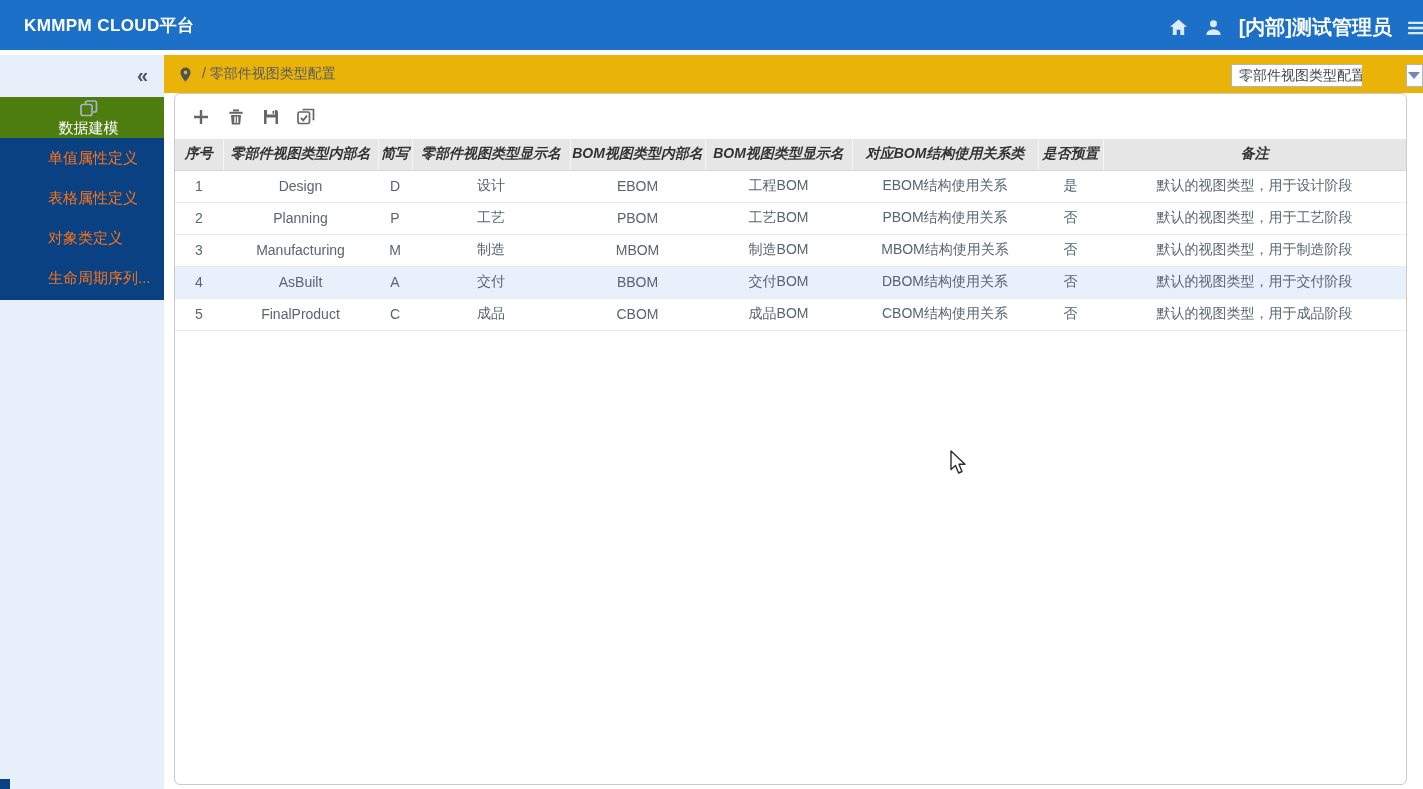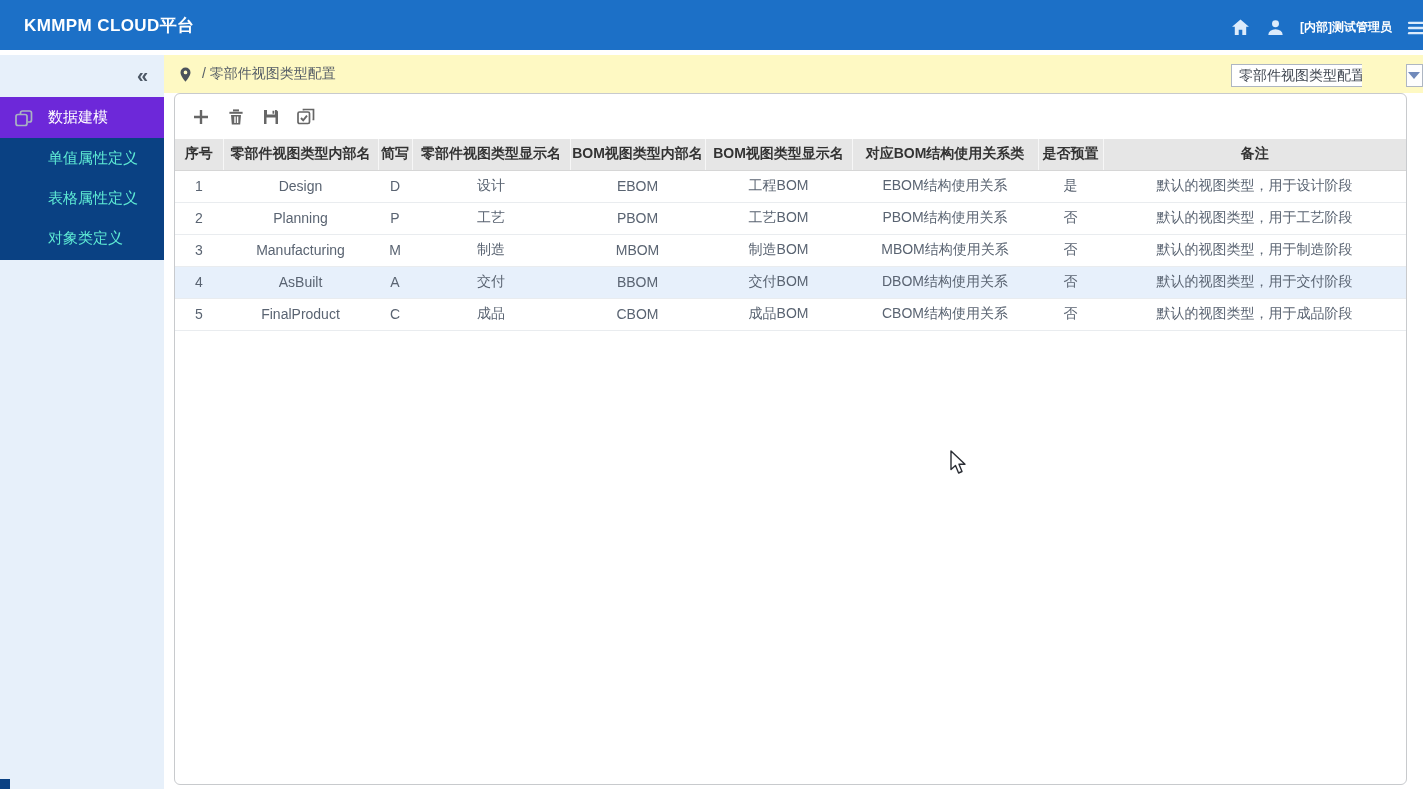--- a/index.html
+++ b/index.html
@@ -6,36 +6,36 @@
   html,body{ width:1423px; height:789px; overflow:hidden; background:#fff;
     font-family:"Liberation Sans","DejaVu Sans",sans-serif; }
 
   
   .app-header{ position:absolute; left:0; top:0; width:1423px; height:50px;
     background:#1c70c7; display:flex; align-items:center; }
   .logo{ color:#fff; font-size:17px; font-weight:bold; margin-left:24px; letter-spacing:.4px; }
   .hdr-right{ position:absolute; right:-4px; top:0; height:55px; display:flex;
     align-items:center; gap:15px; }
   .hdr-ico{ width:20px; height:20px; display:flex; align-items:center; justify-content:center; cursor:pointer; }
-  .user-name{ color:#fff; font-size:12px; font-weight:bold; white-space:nowrap; }
+  .user-name{ color:#fff; font-size:20px; font-weight:bold; white-space:nowrap; }
 
   
   .sidebar{ position:absolute; left:0; top:55px; width:164px; height:734px; background:#e7f0fa; }
   .collapse{ position:absolute; right:16px; top:8px; font-size:20px; font-weight:bold;
     color:#4d5866; cursor:pointer; line-height:24px; }
   .menu{ position:absolute; left:0; top:42px; width:164px; background:#0a4183; padding-bottom:2px; }
-  .menu-group{ height:41px; background:#6d28d9; display:flex; align-items:center; cursor:pointer; }
+  .menu-group{ height:41px; background:#4d7c0f; display:flex; align-items:center; cursor:pointer;flex-direction:column; }
   .menu-group .g-icon{ width:22px; height:22px; margin-left:13px; }
   .menu-group .g-label{ color:#fff; font-size:15px; margin-left:13px; }
-  .side-item{ height:40px; line-height:40px; color:#5eead4; font-size:15px;
+  .side-item{ height:40px; line-height:40px; color:#f97316; font-size:15px;
     padding-left:48px; cursor:pointer; white-space:nowrap; }
   .blue-chip{ position:absolute; left:0; top:724px; width:10px; height:10px; background:#0a4183; }
 
   
-  .crumb-bar{ position:absolute; left:164px; top:55px; width:1259px; height:38px; background:#fef9c3; }
+  .crumb-bar{ position:absolute; left:164px; top:55px; width:1259px; height:38px; background:#eab308; }
   .crumb{ position:absolute; left:14px; top:0; height:38px; display:flex; align-items:center; gap:9px; }
   .crumb-path{ font-size:14px; color:#555d66; }
   .selector{ position:absolute; right:0; top:9px; width:192px; height:35px; display:flex;gap:44px; }
   .selector .sel-box{ width:170px; height:23px; background:#fff; border:1px solid #aeb6c2;
     border-right:none; font-size:14px; color:#3f4650; line-height:21px; padding-left:7px;
     white-space:nowrap; overflow:hidden; }
   .selector .sel-btn{ width:22px; height:23px; background:#fdfdfe; border:1px solid #aeb6c2;
     display:flex; align-items:center; justify-content:center; cursor:pointer; }
   .sel-arrow{ width:0; height:0; border-left:6px solid transparent; border-right:6px solid transparent;
     border-top:7px solid #7089ba; }
@@ -43,21 +43,21 @@
   
   .card{ position:absolute; left:174px; top:93px; width:1233px; height:692px;
     background:#fff; border:1px solid #c8cacd; border-radius:6px; overflow:hidden; }
   .toolbar{ height:45px; display:flex; align-items:center; gap:13px; padding-left:15px; }
   .tool-btn{ width:22px; height:22px; display:flex; align-items:center; justify-content:center;
     cursor:pointer; }
 
   table{ width:100%; border-collapse:collapse; table-layout:fixed; }
   thead th{ background:#e6e6e6; height:31px; font-size:14px; font-weight:bold; color:#333;
     border-right:1px solid #f7f7f7; border-bottom:1px solid #d6d6d6; white-space:nowrap;
-    overflow:hidden; }
+    overflow:hidden;font-style:italic; }
   thead th:last-child{ border-right:none; }
   tbody td{ height:32px; text-align:center; font-size:14px; color:#5a6472;
     border-bottom:1px solid #e9ecef; white-space:nowrap; overflow:hidden; }
   tbody tr{ background:#fff; cursor:pointer; }
   tbody tr.sel{ background:#e7f0fb; }
 
   .cursor{ position:absolute; left:949px; top:450px; pointer-events:none; }
 </style>
 </head>
 <body>
@@ -96,20 +96,21 @@
           <rect x="3" y="7.5" width="11" height="11" rx="2"></rect>
           <path d="M7.5 7.5 V6 a2 2 0 0 1 2-2 h7 a2 2 0 0 1 2 2 v7 a2 2 0 0 1-2 2 h-1.5"></path>
         </svg>
       </span>
       <span class="g-label">数据建模</span>
     </div>
     <div id="side-items">
         <div class="side-item">单值属性定义</div>
         <div class="side-item">表格属性定义</div>
         <div class="side-item">对象类定义</div>
+        <div class="side-item">生命周期序列...</div>
       </div>
   </div>
   <div class="blue-chip"></div>
 </div>
 
 <div class="crumb-bar">
   <div class="crumb">
     <svg width="15" height="17" viewBox="0 0 18 20">
         <path d="M9 1.5 a6 6 0 0 0-6 6 c0 4.4 6 11 6 11 s6-6.6 6-11 a6 6 0 0 0-6-6 z m0 8.2 a2.2 2.2 0 1 1 0-4.4 a2.2 2.2 0 0 1 0 4.4 z" fill="#4b525c"></path>
       </svg>

